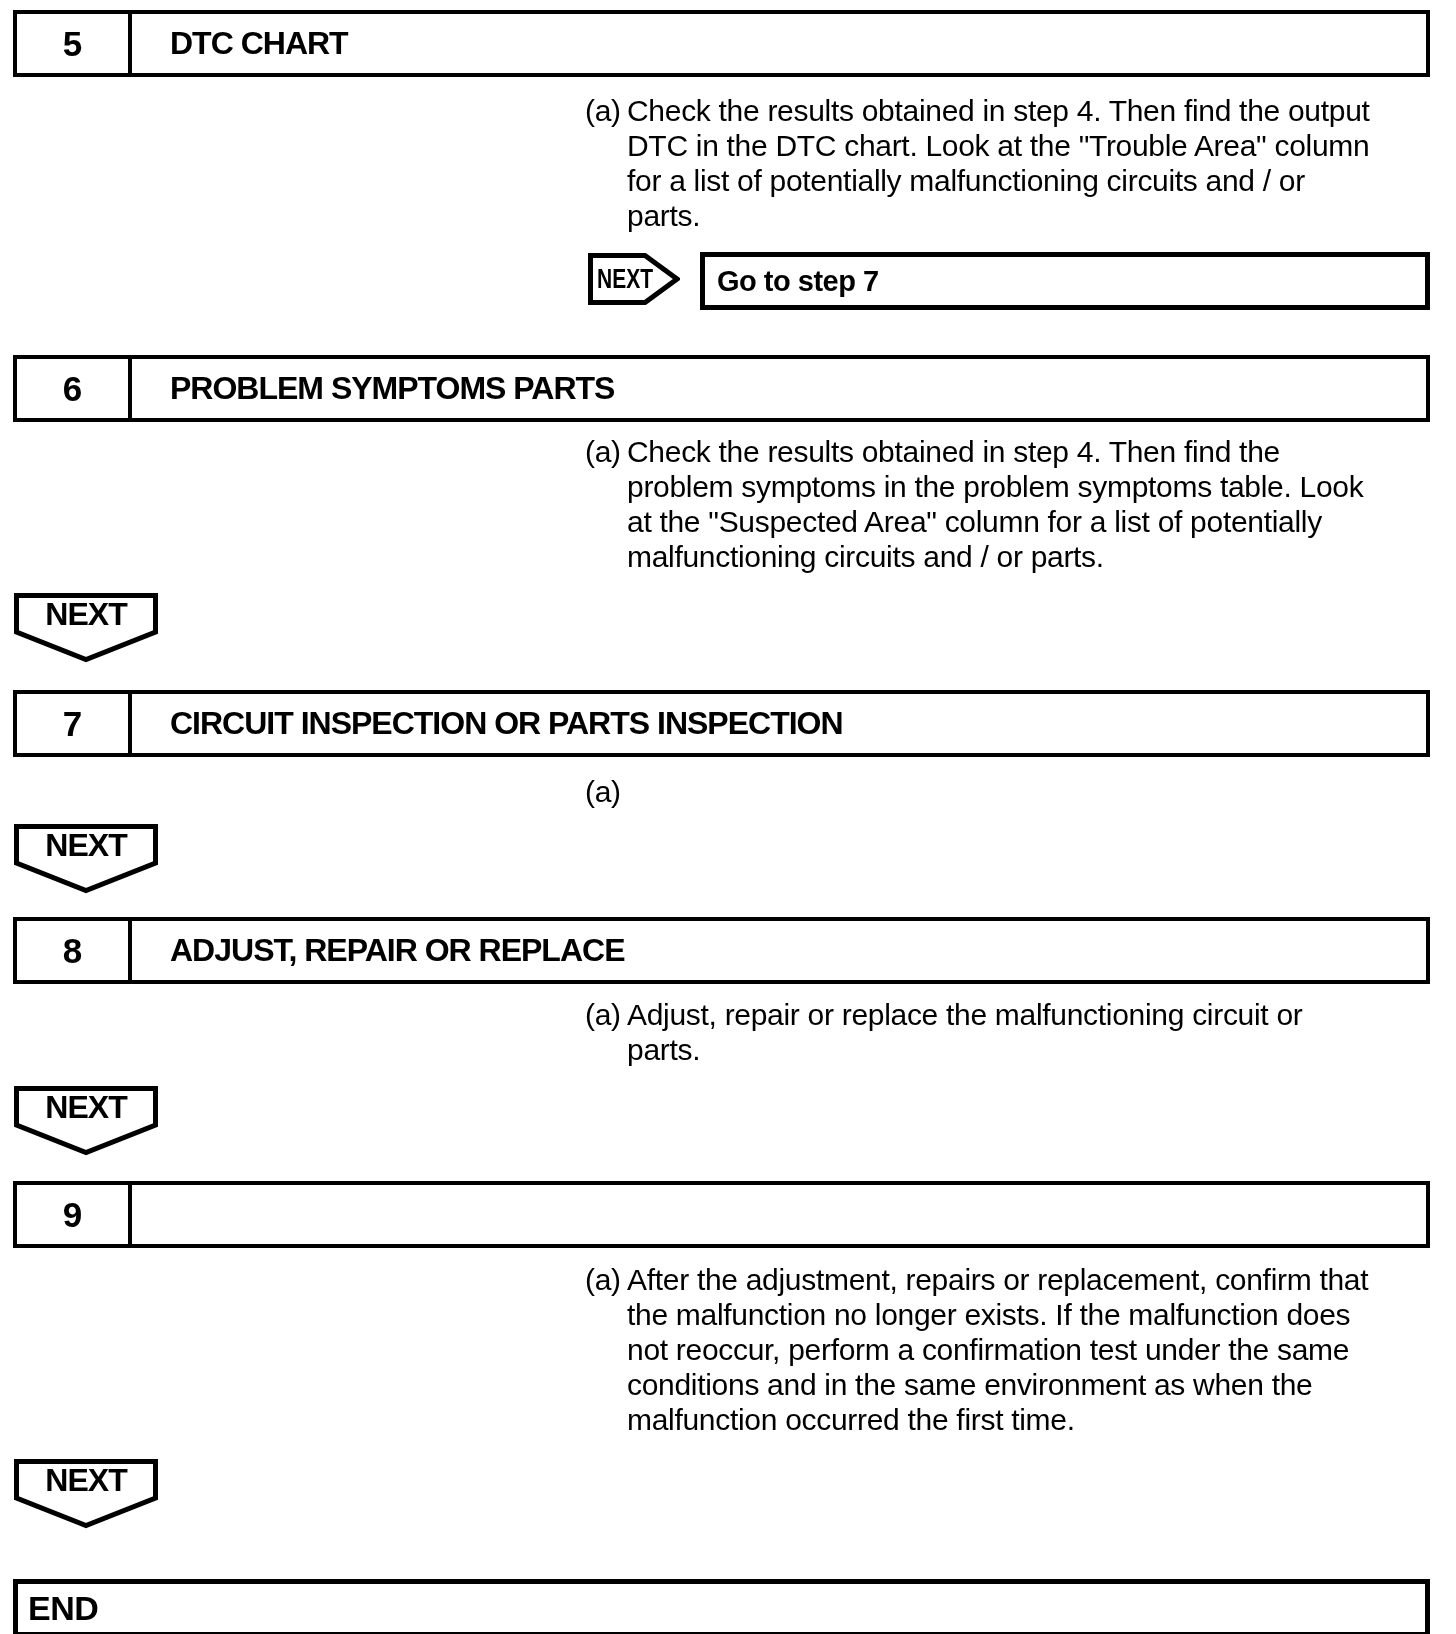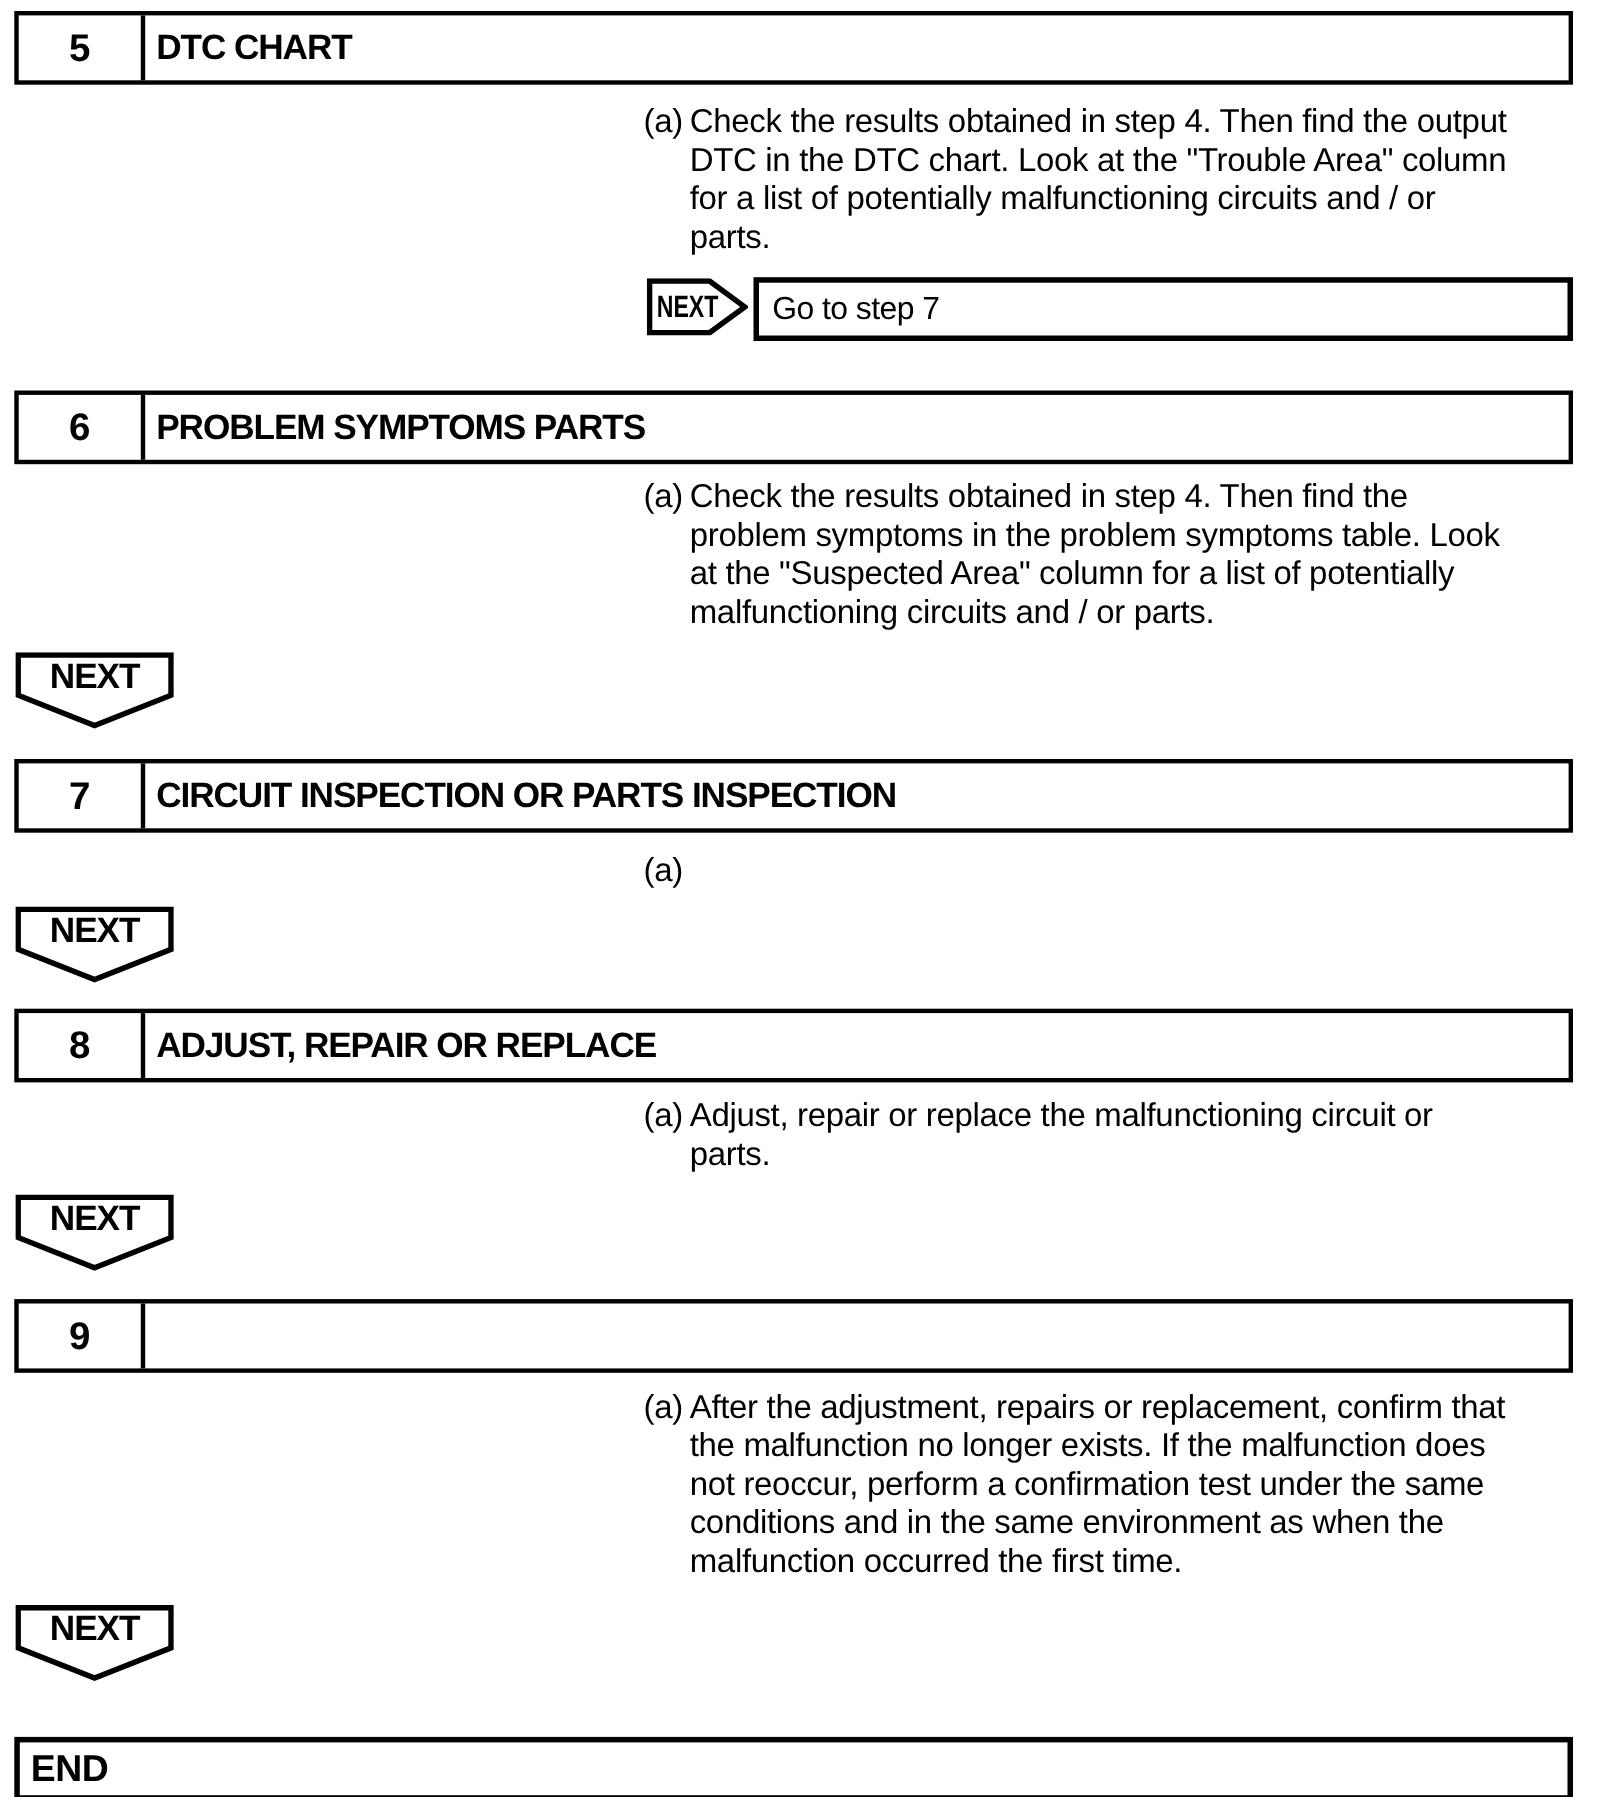--- a/index.html
+++ b/index.html
@@ -17,21 +17,21 @@
     display:flex;align-items:stretch;background:#fff;
   }
   .step-number{
     width:111px;flex:none;border-right:4px solid #000;
     display:flex;align-items:center;justify-content:center;
     font-weight:bold;font-size:35px;
   }
   .step-title{
     flex:1;display:flex;align-items:center;
     padding-left:10px;font-weight:bold;font-size:32px;letter-spacing:-1px;
-    white-space:nowrap;overflow:hidden;
+    white-space:nowrap;overflow:hidden;margin-left:28px;
   }
   
   .instruction{
     margin-left:585px;display:flex;
     font-size:30px;line-height:35px;letter-spacing:-0.3px;
   }
   .instr-label{width:42px;flex:none;}
   .instr-text{width:748px;flex:none;}
   
   .next-down{
@@ -48,24 +48,24 @@
     margin:0 26px 0 588px;
   }
   .next-right{position:relative;width:92px;height:52px;flex:none;margin-top:1px;}
   .next-right-label{
     position:absolute;left:9px;top:0;height:52px;
     display:flex;align-items:center;
     font-weight:bold;font-size:28px;
     transform:scaleX(0.75);transform-origin:left center;
   }
   .result-box{
-    flex:1;height:58px;margin-left:5px;
+    flex:1;height:58px;margin-left:20px;
     border:5px solid #000;box-sizing:border-box;
     display:flex;align-items:center;padding-left:12px;
-    font-weight:normal;font-size:29px;letter-spacing:-0.5px;
+    font-weight:bold;font-size:29px;letter-spacing:-0.5px;
   }
   
   .end-box{
     margin:50px 26px 0 13px;height:58px;
     border:5px solid #000;box-sizing:border-box;
     display:flex;align-items:center;padding-left:10px;
     font-weight:bold;font-size:34px;letter-spacing:-0.5px;
   }
   svg{display:block;}
 </style>

